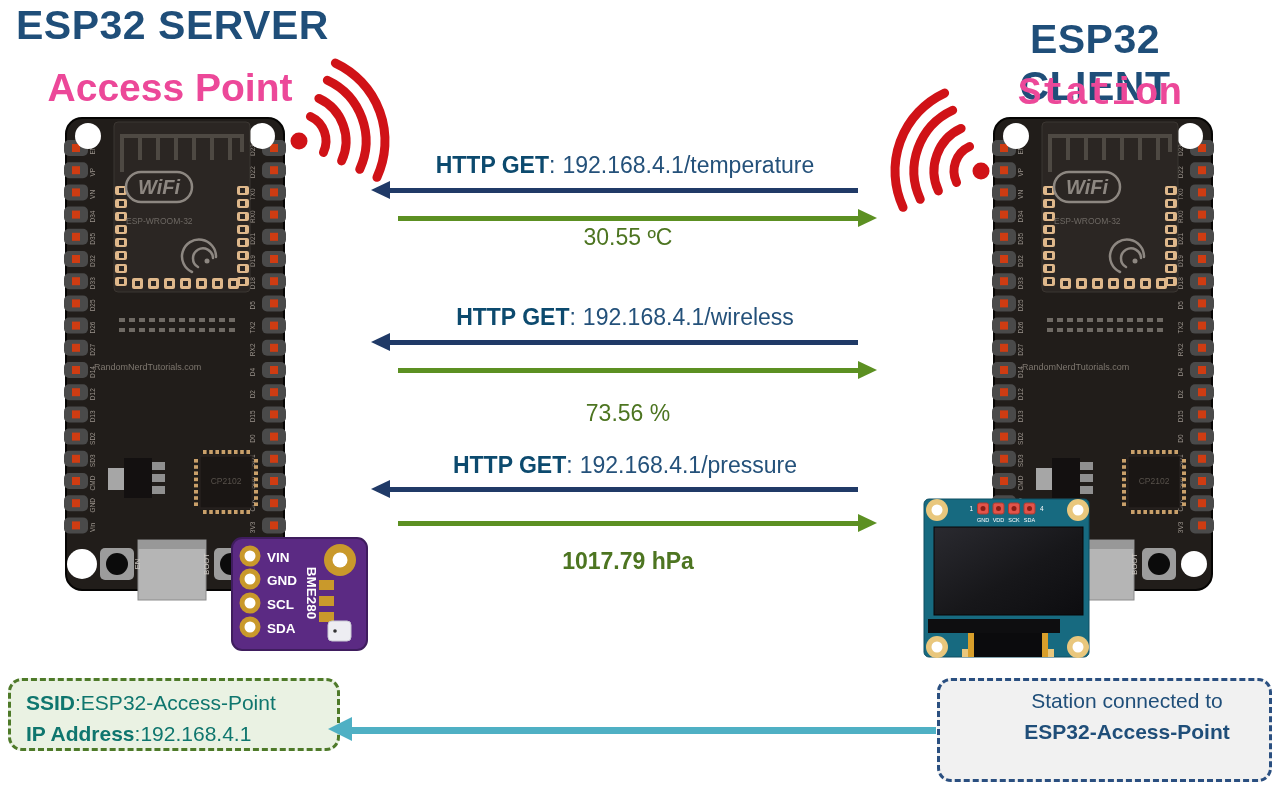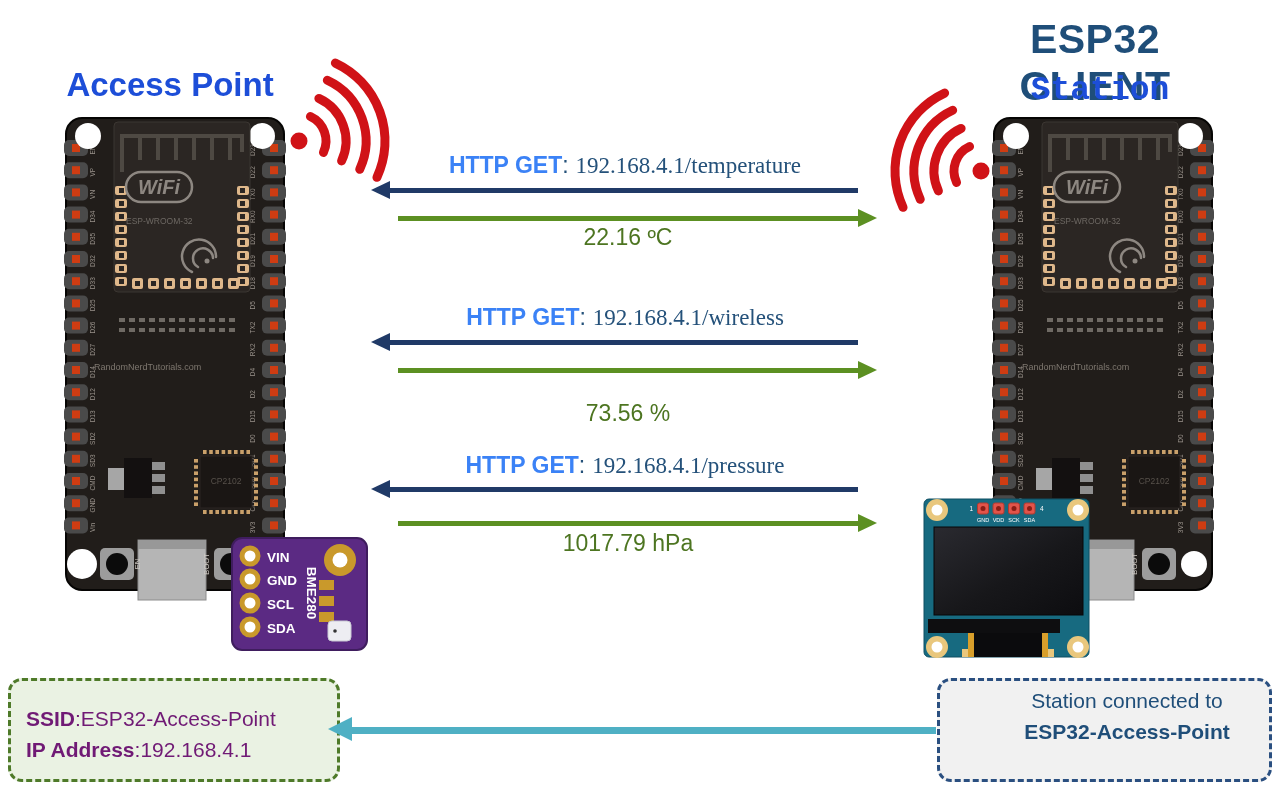--- a/index.html
+++ b/index.html
@@ -1,56 +1,57 @@
 <!DOCTYPE html>
 <html><head>
 <meta charset="utf-8">
 <style>
   * { margin:0; padding:0; box-sizing:border-box; }
   html,body { width:1280px; height:788px; background:#fff; font-family:"Liberation Sans", sans-serif; overflow:hidden; }
   #stage { position:relative; width:1280px; height:788px; background:#fff; }
 
   .title { position:absolute; font-weight:bold; font-size:41px; color:#1f4e79; letter-spacing:0.5px; }
-  .subtitle { position:absolute; font-weight:bold; font-size:33px; color:#1d4ed8; text-align:center; }
+  .subtitle { position:absolute; font-weight:bold; font-size:39px; color:#ec4899; text-align:center; }
 
   .abs { position:absolute; }
 
   
   .msg-label { position:absolute; left:390px; width:470px; text-align:center; font-size:23px; white-space:nowrap; }
-  .msg-label .method { color:#3b82f6; font-weight:bold; }
+  .msg-label .method { color:#0c4a6e; font-weight:bold; }
   .msg-label .sep { color:#24517a; margin-right:7px; }
-  .msg-label .path { color:#24517a;font-family:Liberation Serif, serif; }
+  .msg-label .path { color:#24517a; }
   .response { position:absolute; left:398px; width:460px; text-align:center; font-size:23px; color:#4d7521; white-space:nowrap; }
 
   .req-arrow { position:absolute; left:390px; width:468px; height:5px; background:#203a67; }
   .req-arrow::before { content:""; position:absolute; left:-19px; top:-7px; width:0; height:0;
      border-top:9.5px solid transparent; border-bottom:9.5px solid transparent; border-right:19px solid #203a67; }
   .res-arrow { position:absolute; left:398px; width:460px; height:5px; background:#5c9022; }
   .res-arrow::after { content:""; position:absolute; right:-19px; top:-7px; width:0; height:0;
      border-top:9.5px solid transparent; border-bottom:9.5px solid transparent; border-left:19px solid #5c9022; }
 
   .teal-arrow { position:absolute; left:352px; top:727px; width:584px; height:7px; background:#4fb0c4; }
   .teal-arrow::before { content:""; position:absolute; left:-24px; top:-10px; width:0; height:0;
      border-top:12px solid transparent; border-bottom:12px solid transparent; border-right:24px solid #4fb0c4; }
 
   
-  .info-box { position:absolute; left:8px; top:678px; width:332px; height:104px; background:#eaf2e3;
-     border:3px dashed #4e7a29; border-radius:14px; padding:22px 0 0 15px; font-size:21px; color:#701a75; line-height:31px; white-space:nowrap; }
+  .info-box { position:absolute; left:8px; top:678px; width:332px; height:73px; background:#eaf2e3;
+     border:3px dashed #4e7a29; border-radius:14px; padding:6px 0 0 15px; font-size:21px; color:#0f766e; line-height:31px; white-space:nowrap; }
   .info-box b { font-weight:bold; }
   .station-box { position:absolute; left:937px; top:678px; width:335px; height:104px; background:#f1f1f1;
      border:3px dashed #2a4f80; border-radius:14px; text-align:center; font-size:21px; color:#1f4e79; line-height:31px; padding-top:4px;padding-left:45px; }
   .station-box .bold-line { font-weight:bold; }
 
   svg text { font-family:"Liberation Sans", sans-serif; }
 </style>
 </head>
 <body>
 
 <div id="stage">
 
+  <div class="title" style="left:16px; top:2px;">ESP32 SERVER</div>
   <div class="subtitle" style="left:30px; top:66px; width:280px;">Access Point</div>
   <div class="title" style="left:950px; top:2px; width:290px; text-align:center;margin-top:14px;">ESP32 CLIENT</div>
   <div class="subtitle" style="left:1010px; top:72px; width:180px;font-family:Liberation Mono, monospace;">Station</div>
 
   <svg class="abs" style="left:284px; top:44px;" width="125" height="145" viewBox="0 0 125 145">
     <circle cx="15" cy="97" r="8.5" fill="#d01217"></circle>
     <g transform="rotate(25 15 97)" stroke="#d01217" stroke-width="9" stroke-linecap="round" fill="none">
       <path d="M15,70 A27 27 0 0 1 42,97"></path>
       <path d="M15,50 A47 47 0 0 1 62,97"></path>
       <path d="M15,30 A67 67 0 0 1 82,97"></path>
@@ -565,39 +566,39 @@
           <text transform="translate(147 452) rotate(-90)" font-size="7.5" fill="#cfcac4" text-anchor="middle">BOOT</text>
         </g>
       </svg></div>
 
   <div>
     <div class="msg-label" style="top:152px;">
       <span class="method">HTTP GET</span><span class="sep">:</span><span class="path">192.168.4.1/temperature</span>
     </div>
     <div class="req-arrow" style="top:188px;"></div>
     <div class="res-arrow" style="top:216px;"></div>
-    <div class="response" style="top:224px;">22.16 ºC</div>
+    <div class="response" style="top:224px;">30.55 ºC</div>
   </div>
 
   <div>
     <div class="msg-label" style="top:304px;">
       <span class="method">HTTP GET</span><span class="sep">:</span><span class="path">192.168.4.1/wireless</span>
     </div>
     <div class="req-arrow" style="top:340px;"></div>
     <div class="res-arrow" style="top:368px;"></div>
     <div class="response" style="top:376px;margin-top:24px;">73.56 %</div>
   </div>
 
   <div>
     <div class="msg-label" style="top:452px;">
       <span class="method">HTTP GET</span><span class="sep">:</span><span class="path">192.168.4.1/pressure</span>
     </div>
     <div class="req-arrow" style="top:487px;"></div>
     <div class="res-arrow" style="top:521px;"></div>
-    <div class="response" style="top:530px;">1017.79 hPa</div>
+    <div class="response" style="top:548px;font-weight:bold;">1017.79 hPa</div>
   </div>
 
   <div class="abs" style="left:215px; top:533px;" id="bme280"><svg width="155" height="128" viewBox="0 0 155 128">
         <rect x="17" y="5" width="135" height="112" rx="10" fill="#5b2a83" stroke="#3f1d5e" stroke-width="2"></rect>
         <circle cx="35" cy="23" r="8" fill="#ffffff" stroke="#c9992b" stroke-width="5"></circle>
         <text x="52" y="28.5" font-size="13.5" font-weight="bold" fill="#ffffff">VIN</text>
         <circle cx="35" cy="46" r="8" fill="#ffffff" stroke="#c9992b" stroke-width="5"></circle>
         <text x="52" y="51.5" font-size="13.5" font-weight="bold" fill="#ffffff">GND</text>
         <circle cx="35" cy="70" r="8" fill="#ffffff" stroke="#c9992b" stroke-width="5"></circle>
         <text x="52" y="75.5" font-size="13.5" font-weight="bold" fill="#ffffff">SCL</text>

